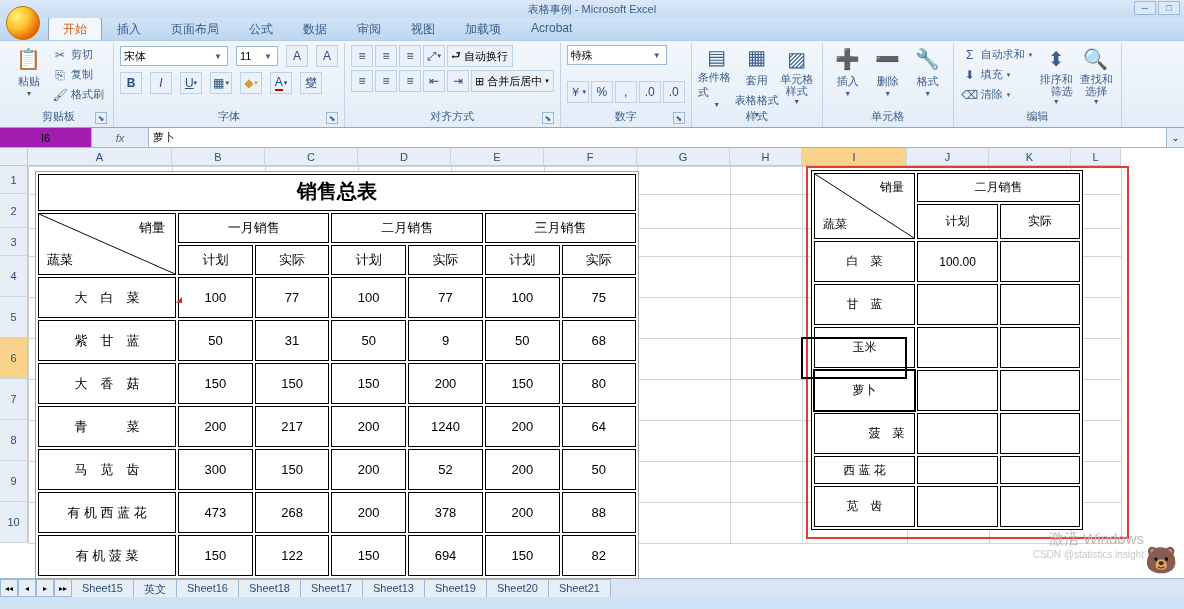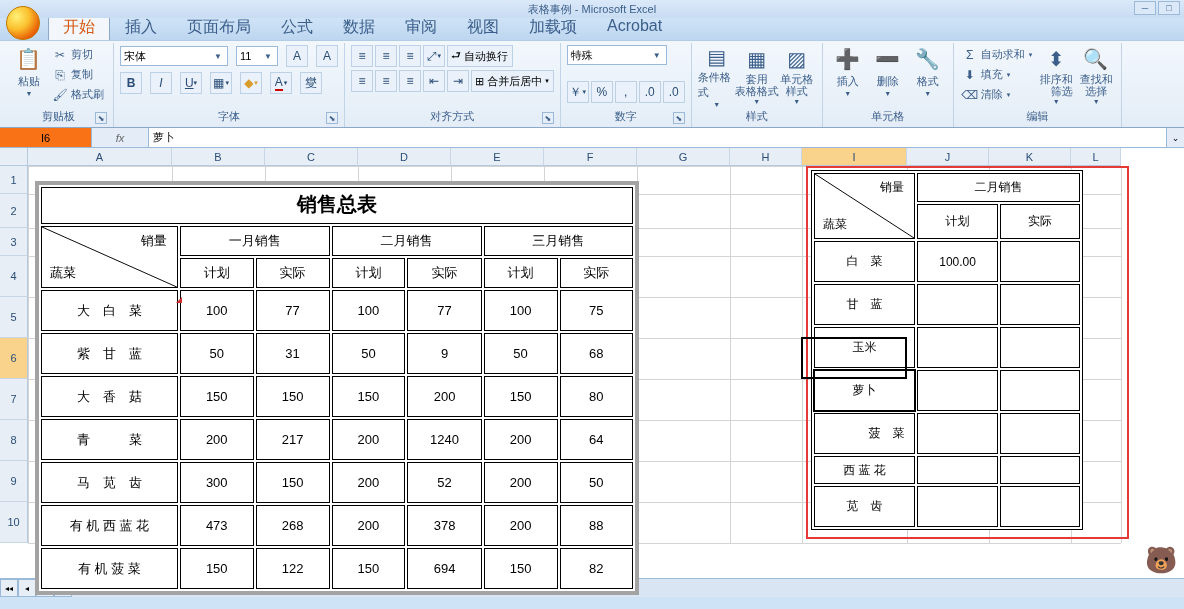--- a/index.html
+++ b/index.html
@@ -5,21 +5,21 @@
 * { box-sizing: border-box; margin: 0; padding: 0; font-family: "Microsoft YaHei", SimSun, Arial, sans-serif; }
 body { background: #cfe3f7; font-size: 11px; overflow: hidden; width: 1184px; height: 609px; }
 
 .titlebar { height: 18px; background: linear-gradient(#dbe9f9,#c8dcf2); display:flex; align-items:center; justify-content:center; font-size:11px; color:#3b5e8a; position:relative; }
 .titlebar .win-ctrl { position:absolute; right:4px; top:1px; display:flex; gap:2px; }
 .titlebar .win-ctrl span { width:22px; height:14px; background:#dbe8f7; border:1px solid #9bb9d9; display:flex; align-items:center; justify-content:center; font-size:9px; }
 
 .orb-row { height: 22px; display:flex; align-items:flex-end; background:linear-gradient(#cfe3f7,#bdd6ef); padding-left:4px; }
 .orb { width:34px; height:34px; border-radius:50%; background:radial-gradient(circle at 30% 30%, #fff176, #fbc02d 40%, #e65100 80%); position:absolute; top:6px; left:6px; border:1px solid #c07800; z-index:5; }
 .tabs { display:flex; margin-left:44px; gap:0; }
-.tab { padding:3px 14px 2px; font-size:16px; color:#3b5e8a; border:1px solid transparent; border-bottom:none; }
+.tab { padding:3px 14px 2px; font-size:12px; color:#3b5e8a; border:1px solid transparent; border-bottom:none; }
 .tab.active { background:#f3f7fc; border-color:#8ba8c9; border-top-left-radius:3px; border-top-right-radius:3px; color:#d65a13; }
 
 .ribbon { height:88px; background:linear-gradient(#f2f7fc,#e4edf7); border-top:1px solid #b3cce6; border-bottom:1px solid #8ba8c9; display:flex; padding:2px 4px 0; position:relative; z-index:2; }
 .group { border-right:1px solid #c2d4e8; padding:0 6px 2px; display:flex; flex-direction:column; justify-content:space-between; }
 .group-body { flex:1; display:flex; align-items:flex-start; gap:2px; padding-top:2px; }
 .group-label { text-align:center; font-size:11px; color:#3b5e8a; height:16px; position:relative; }
 .group-label .launcher { position:absolute; right:0; bottom:1px; width:12px; height:12px; border:1px solid #9bb9d9; font-size:8px; color:#3b5e8a; display:flex; align-items:center; justify-content:center; }
 
 .big-btn { width:38px; height:60px; display:flex; flex-direction:column; align-items:center; justify-content:flex-start; gap:1px; font-size:11px; color:#3b5e8a; }
 .big-btn .ico { width:28px; height:28px; display:flex; align-items:center; justify-content:center; font-size:20px; }
@@ -28,39 +28,39 @@
 .small-btn .ico { width:14px; height:14px; display:flex; align-items:center; justify-content:center; font-size:12px; }
 
 .font-grid .row { display:flex; gap:8px; margin-bottom:2px; align-items:center; }
 .combo { height:20px; border:1px solid #9bb9d9; background:#fff; display:flex; align-items:center; padding:0 3px; font-size:11px; position:relative; }
 .combo .dd { width:12px; text-align:center; color:#3b5e8a; font-size:8px; }
 .sq { width:22px; height:22px; border:1px solid #bcd0e6; display:flex; align-items:center; justify-content:center; font-size:12px; background:#eaf1fa; color:#2a4e77; }
 .sq.dd::after { content:"▾"; font-size:7px; margin-left:1px; }
 .wide { width:auto; padding:0 4px 0 3px; height:22px; border:1px solid #bcd0e6; background:#eaf1fa; display:flex; align-items:center; font-size:11px; gap:3px; }
 
 .formula-bar { height:20px; background:#e4edf7; border-bottom:1px solid #9bb9d9; display:flex; align-items:stretch; }
-.name-box { width:92px; border-right:1px solid #9bb9d9; background:#f97316; display:flex; align-items:center; padding:0 6px; justify-content:center; }
+.name-box { width:92px; border-right:1px solid #9bb9d9; background:#a21caf; display:flex; align-items:center; padding:0 6px; justify-content:center; }
 .fx-icons { width:56px; display:flex; align-items:center; justify-content:center; gap:6px; color:#666; }
 .fx-input { flex:1; background:#fff; border-left:1px solid #9bb9d9; padding:0 4px; display:flex; align-items:center; }
 .fx-expand { width:18px; background:#e4edf7; border-left:1px solid #9bb9d9; display:flex; align-items:center; justify-content:center; font-size:9px; }
 
 .sheet-area { position:relative; background:#fff; height:430px; }
 .corner { position:absolute; left:0; top:0; width:28px; height:18px; background:#e8eef6; border-right:1px solid #b6c8dd; border-bottom:1px solid #b6c8dd; }
 .col-headers { position:absolute; left:28px; top:0; right:0; height:18px; display:flex; }
 .col-h { border-right:1px solid #c9d6e6; border-bottom:1px solid #b6c8dd; background:#e8eef6; text-align:center; font-size:11px; color:#2a4e77; line-height:18px; }
 .col-h.sel { background:#f9d38c; }
 .row-headers { position:absolute; left:0; top:18px; width:28px; }
 .row-h { border-bottom:1px solid #c9d6e6; border-right:1px solid #b6c8dd; background:#e8eef6; text-align:center; font-size:11px; color:#2a4e77; display:flex; align-items:center; justify-content:center; }
 .row-h.sel { background:#f9d38c; }
 
 .grid { position:absolute; left:28px; top:18px; right:0; bottom:0; }
 .grid-bg { position:absolute; inset:0; }
 .gl { position:absolute; background:#d4d4d4; }
 
-.table-main { position:absolute; left:7px; top:15px; border:4px solid #a3a3a3; background:#fff; }
+.table-main { position:absolute; left:7px; top:5px; border:1px solid #a3a3a3; background:#fff; }
 .table-main td, .table-main th { border:1px solid #000; font-size:13px; text-align:center; padding:0; }
 .table-main .title { font-size:20px; font-weight:bold; padding:3px 0 5px; }
 .table-main .r-head { height:28px; }
 .table-main .r-data { height:41px; }
 .diag-cell { position:relative; }
 .diag-line { position:absolute; left:0; top:0; width:100%; height:100%; }
 .diag-line line { stroke:#000; stroke-width:1; }
 .lbl-top { position:absolute; right:10px; top:5px; }
 .lbl-bot { position:absolute; left:8px; bottom:5px; }
 .red-tri { position:absolute; width:0; height:0; border-style:solid; }
@@ -219,21 +219,21 @@
 
   <div class="group">
     <div class="group-body">
       <div class="big-btn">
           <span class="ico">▤</span>
           <span>条件格式</span>
           <span style="font-size:7px">▼</span>
         </div>
       <div class="big-btn">
           <span class="ico">▦</span>
-          <span style="white-space:pre; text-align:center; line-height:12px">套用
+          <span style="white-space:pre; text-align:center; line-height:20px">套用
 表格格式</span>
           <span style="font-size:7px">▼</span>
         </div>
       <div class="big-btn">
           <span class="ico">▨</span>
           <span style="white-space:pre; text-align:center; line-height:12px">单元格
 样式</span>
           <span style="font-size:7px">▼</span>
         </div>
     </div>
@@ -513,23 +513,38 @@
             <td style="height:41px;">苋　齿</td>
   <td></td>
   <td></td>
           </tr>
         </tbody>
     </table>
 
     <div class="sel-cell" id="selcell" style="left: 773px; top: 171px; width: 106px; height: 42px;"></div>
   </div>
 
+  <div class="watermark">
+    <div>激活 Windows</div>
+    <div class="small csdn">CSDN @statistics.insight</div>
+  </div>
   <div class="bear">🐻</div>
 </div>
 
 <div class="sheet-tabs">
   <div class="nav-btns">
     <span>◂◂</span>
     <span>◂</span>
     <span>▸</span>
     <span>▸▸</span>
   </div>
+  <div id="stabs" style="display:flex">
+      <div class="stab">Sheet15</div>
+      <div class="stab">英文</div>
+      <div class="stab">Sheet16</div>
+      <div class="stab">Sheet18</div>
+      <div class="stab">Sheet17</div>
+      <div class="stab">Sheet13</div>
+      <div class="stab">Sheet19</div>
+      <div class="stab">Sheet20</div>
+      <div class="stab">Sheet21</div>
+    </div>
 </div>
 
 </body></html>

